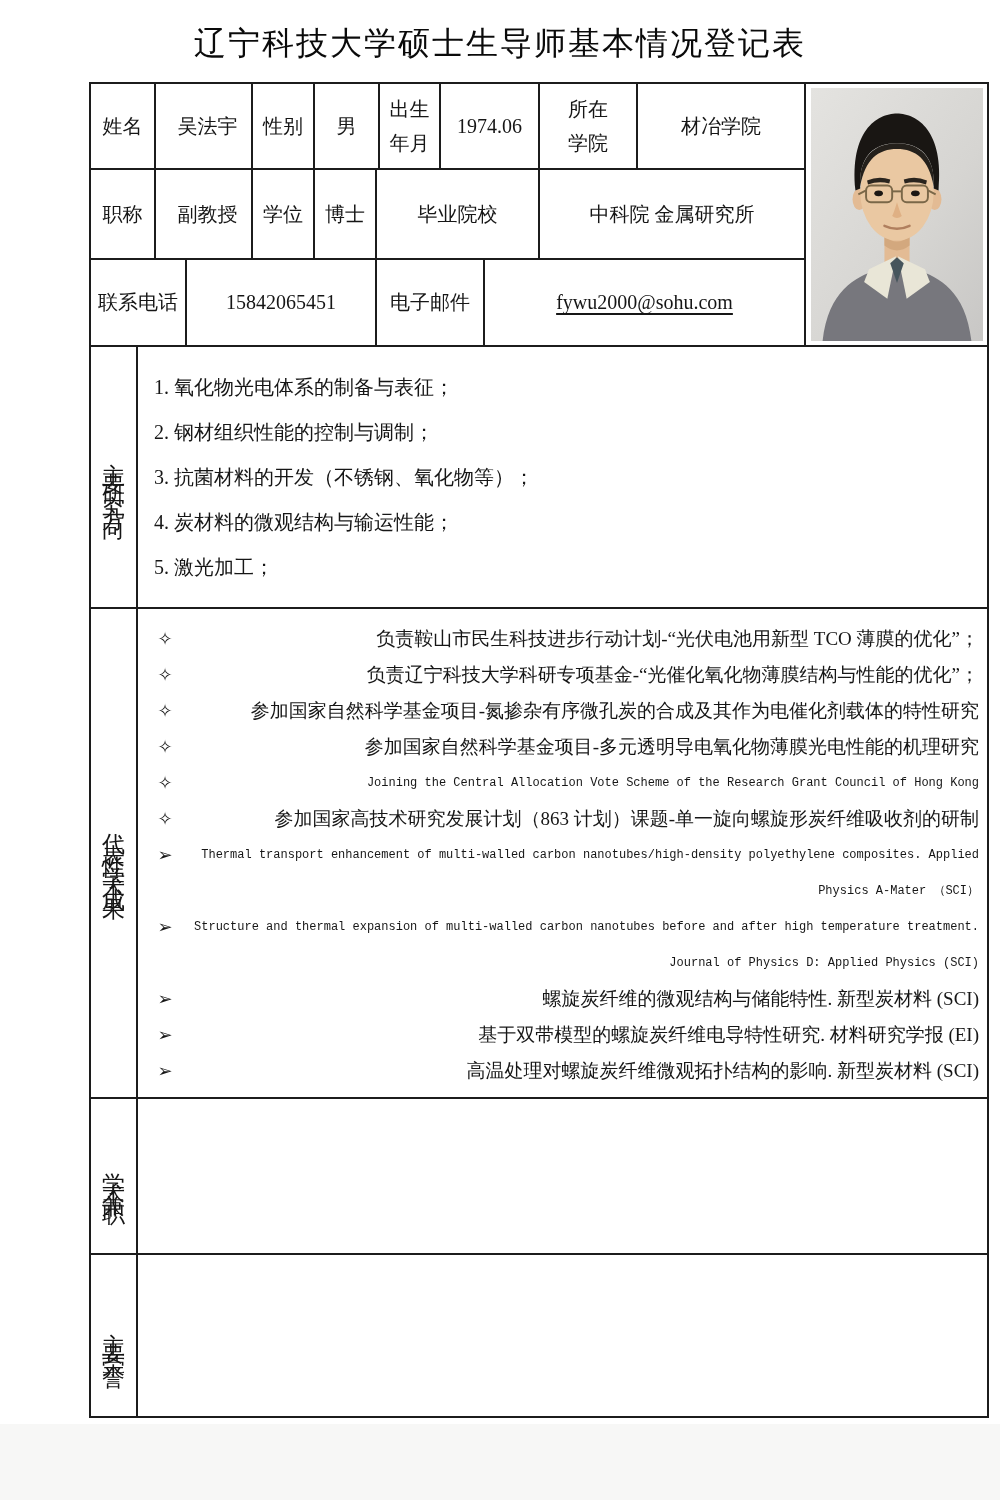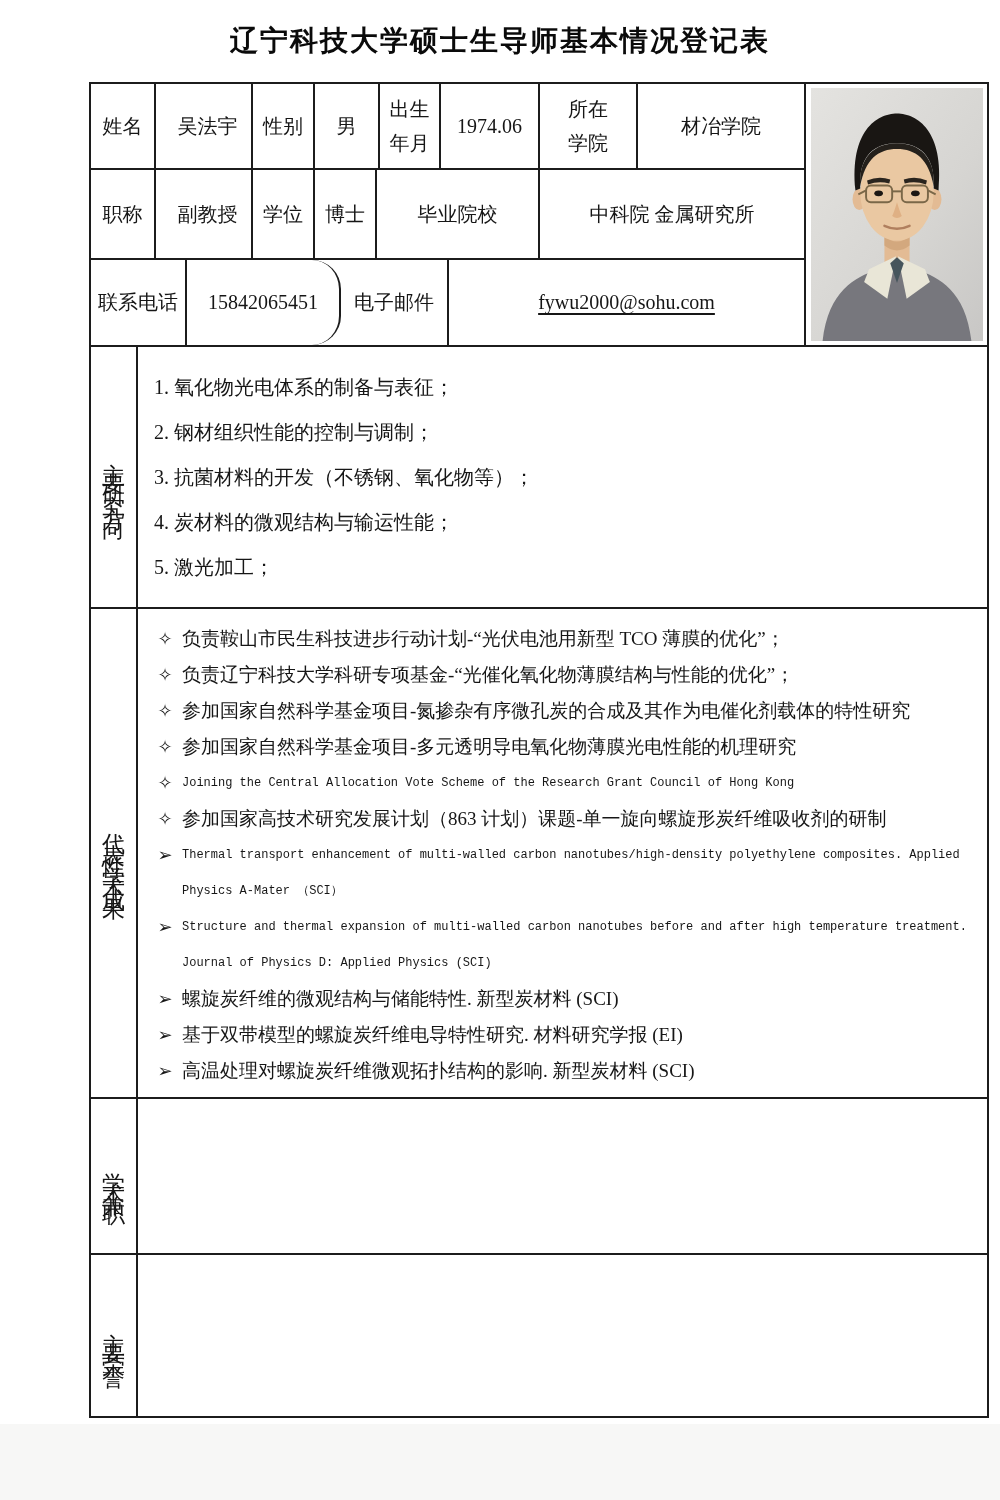--- a/index.html
+++ b/index.html
@@ -4,41 +4,41 @@
 <style>
   html,body{margin:0;padding:0;background:#ffffff;}
   body{
     width:1000px;height:1500px;position:relative;overflow:hidden;
     font-family:"Liberation Serif","DejaVu Serif",serif;color:#161616;
   }
   .page{position:absolute;inset:0;background:#ffffff;}
   .below-table{position:absolute;left:0;top:1424px;width:1000px;height:76px;background:#f7f7f6;}
   .title{
     position:absolute;top:22px;left:0;width:1000px;text-align:center;
-    font-size:28px;font-weight:bold;letter-spacing:2px;color:#0a0a0a;
+    font-size:32px;font-weight:normal;letter-spacing:2px;color:#0a0a0a;
   }
   .form{
     position:absolute;left:50px;top:82px;width:900px;height:1336px;
     border:2px solid #1c1c1c;box-sizing:border-box;display:flex;flex-direction:column;background:#fff;margin-left:39px;
   }
   .form *{box-sizing:border-box;}
   
   .top{display:flex;height:263px;border-bottom:2px solid #1c1c1c;}
   .top-left{width:715px;display:flex;flex-direction:column;}
   .r{display:flex;}
   .r1{height:86px;border-bottom:2px solid #1c1c1c;}
   .r2{height:90px;border-bottom:2px solid #1c1c1c;}
   .r3{flex:1;}
   .cell{
     border-right:2px solid #1c1c1c;display:flex;align-items:center;justify-content:center;
     text-align:center;font-size:20px;line-height:1.45;padding:2px;
   }
   .cell.grow{flex:1;}
   .w65{width:65px;}.w97{width:97px;padding-left:10px;}.w62{width:62px;}.w64{width:65px;}.w61{width:61px;}
-  .w99{width:99px;}.w98{width:98px;}.w96{width:96px;}.w190{width:154px;border-radius:29px;}.w108{width:108px;}.w163{width:163px;}
+  .w99{width:99px;}.w98{width:98px;}.w96{width:96px;}.w190{width:190px;}.w108{width:108px;}.w163{width:163px;}
   .two-line{display:inline-block;width:44px;line-height:1.7;}
   .email{text-decoration:underline;text-underline-offset:4px;}
   .photo-cell{flex:1;padding:4px 4px 4px 5px;display:flex;}
   .photo-cell svg{width:100%;height:100%;display:block;}
   
   .sec{display:flex;border-bottom:2px solid #1c1c1c;}
   .sec.last{border-bottom:none;flex:1;}
   .sec-research{height:262px;}
   .sec-ach{height:490px;}
   .sec-pt{height:156px;}
@@ -47,21 +47,21 @@
   }
   .sec-label span{
     writing-mode:vertical-rl;text-orientation:upright;font-size:23px;letter-spacing:11px;line-height:1;
   }
   .sec-body{flex:1;min-width:0;}
   .research-body{display:flex;flex-direction:column;justify-content:space-evenly;padding:10px 10px 10px 16px;}
   .research-item{font-size:20px;line-height:30px;white-space:nowrap;}
   .ach-body{padding:12px 8px 0 10px;}
   .ach-item{display:flex;align-items:flex-start;}
   .ach-item .bullet{flex:none;width:34px;text-align:center;font-size:18px;line-height:36px;}
-  .ach-item .itxt{flex:1;min-width:0;font-size:19px;line-height:36px;}
+  .ach-item .itxt{flex:1;min-width:0;font-size:19px;line-height:36px;text-align:right;}
   .ach-item .itxt.en{font-family:"Liberation Mono","DejaVu Sans Mono",monospace;font-size:12px;line-height:36px;}
 </style>
 </head>
 <body>
 
 <div class="page">
   <div class="below-table"></div>
   <div class="title">辽宁科技大学硕士生导师基本情况登记表</div>
 
   <div class="form">

